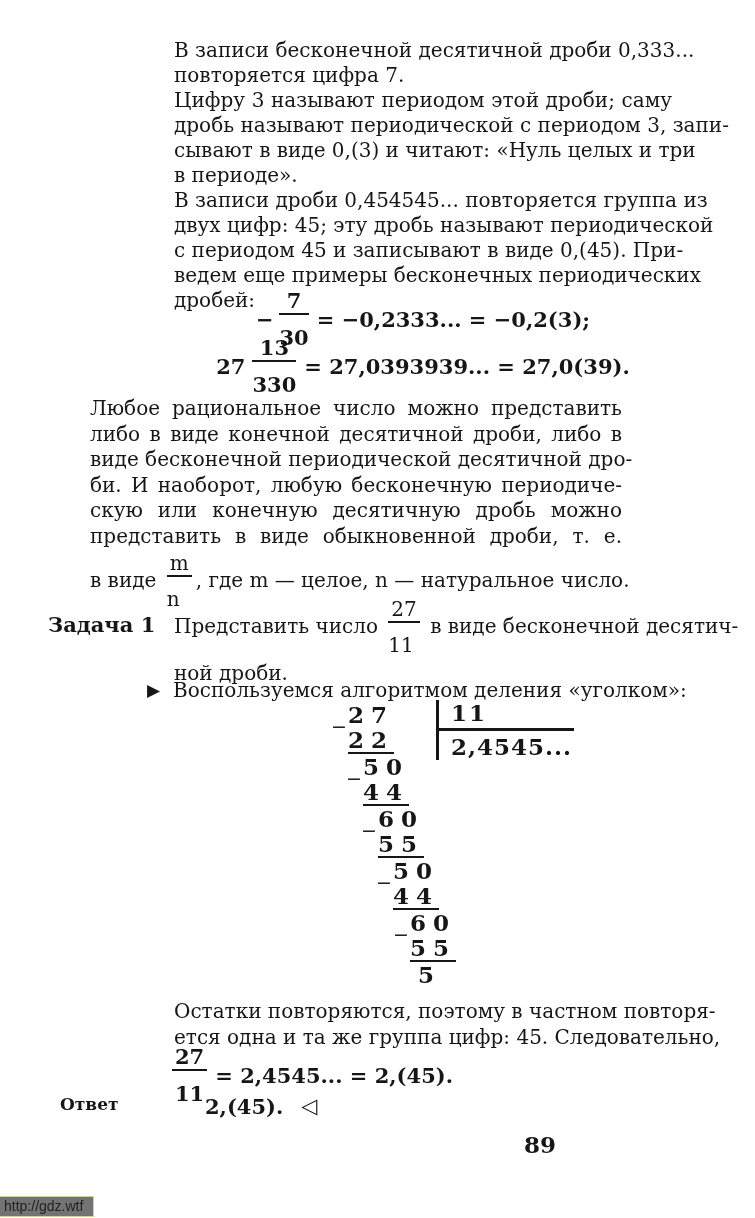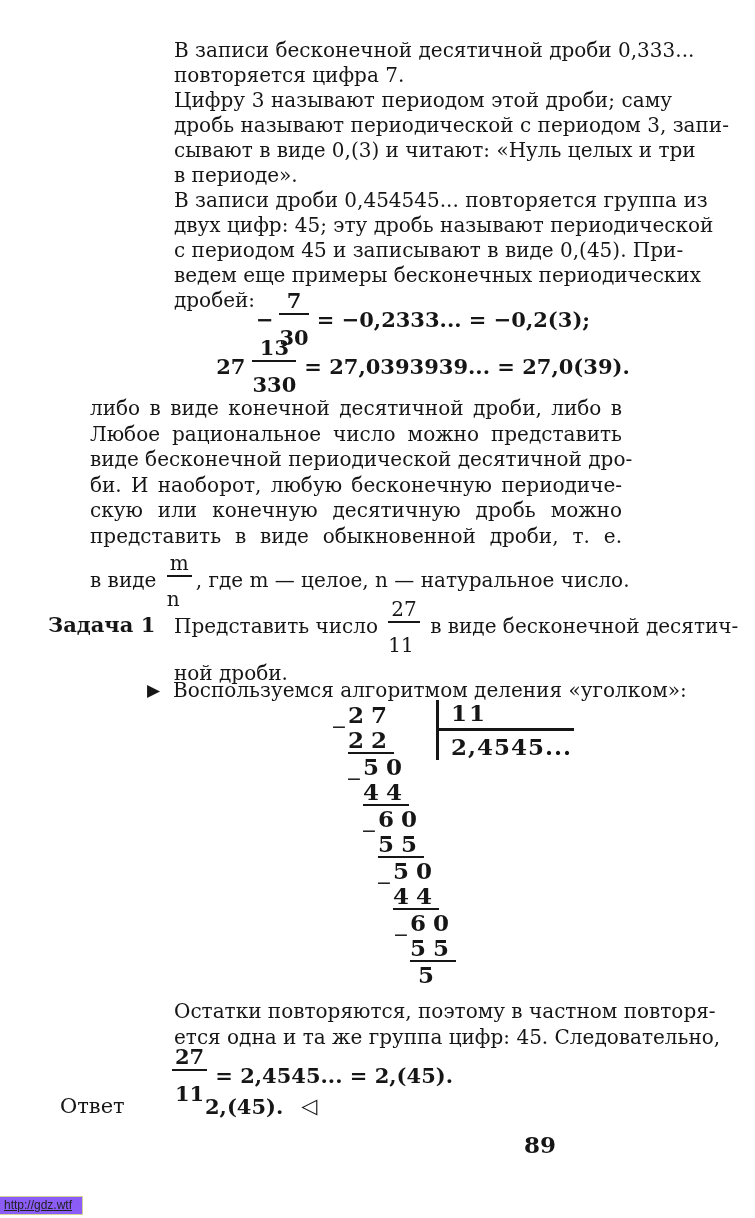--- a/index.html
+++ b/index.html
@@ -61,31 +61,31 @@
     border-bottom:3px solid #161616;letter-spacing:2px;
   }
   #divisor-box .quotient{display:block;padding:4px 2px 0 12px;line-height:24px;letter-spacing:1px;}
   .final-row{line-height:26px;margin-left:85px;width:max-content;}
   
   #conclusion-block{left:174px;top:998px;width:516px;}
   #conclusion-block .line{line-height:26px;}
   #conclusion-formula{left:172px;top:1046px;display:flex;align-items:center;font-weight:bold;font-size:21px;}
   #conclusion-formula .frhs{margin-left:4px;white-space:pre;}
   
-  #answer-label{left:60px;top:1094px;font-size:21px;font-weight:normal;}
+  #answer-label{left:60px;top:1094px;font-size:17px;font-weight:bold;}
   #answer-row{left:174px;top:1094px;display:flex;align-items:flex-start;font-size:21px;margin-left:31px;}
   #answer-row .val{font-weight:bold;}
   .tri-end{font-family:"DejaVu Sans",sans-serif;font-size:21px;margin-left:18px;}
   
   #page-number{left:524px;top:1131px;font-size:23px;font-weight:bold;}
   #status-url{
     left:0;top:1196px;
-    background:#8b5cf6;border:1px solid #d6d09a;border-left:none;
+    background:#737373;border:1px solid #d6d09a;border-left:none;
     padding:1px 10px 2px 4px;
-    font-family:"Liberation Sans",sans-serif;font-size:12px;color:#222;text-decoration:underline;
+    font-family:"Liberation Sans",sans-serif;font-size:14px;color:#222;
   }
 </style>
 </head>
 <body>
 
 <div class="abs" id="intro-block">
   <div class="line">В записи бесконечной десятичной дроби 0,333...</div>
   <div class="line last">повторяется цифра 7.</div>
 
   <div class="line"><span>Цифру 3 называют </span><span class="it">периодом этой дроби</span><span>; саму</span></div>
@@ -113,22 +113,22 @@
     <span class="fwhole">27</span>
     <span class="frac">
         <span class="fn">13</span>
         <span class="fd">330</span>
       </span>
     <span class="frhs">= 27,0393939... = 27,0(39).</span>
   </div>
 </div>
 
 <div class="abs" id="theory-block">
+  <div class="line">Любое рациональное число можно представить</div>
   <div class="line">либо в виде конечной десятичной дроби, либо в</div>
-  <div class="line">Любое рациональное число можно представить</div>
   <div class="line">виде бесконечной периодической десятичной дро-</div>
   <div class="line">би. И наоборот, любую бесконечную периодиче-</div>
   <div class="line">скую или конечную десятичную дробь можно</div>
   <div class="line">представить в виде обыкновенной дроби, т. е.</div>
   <div class="line last theory-last">
     <span>в виде </span><span class="frac"><span class="fn it">m</span><span class="fd it">n</span></span><span>, где </span><span class="it">m</span><span> — целое, </span><span class="it">n</span><span> — натуральное число.</span>
   </div>
 </div>
 
 <div class="abs" id="task-label">Задача 1</div>

